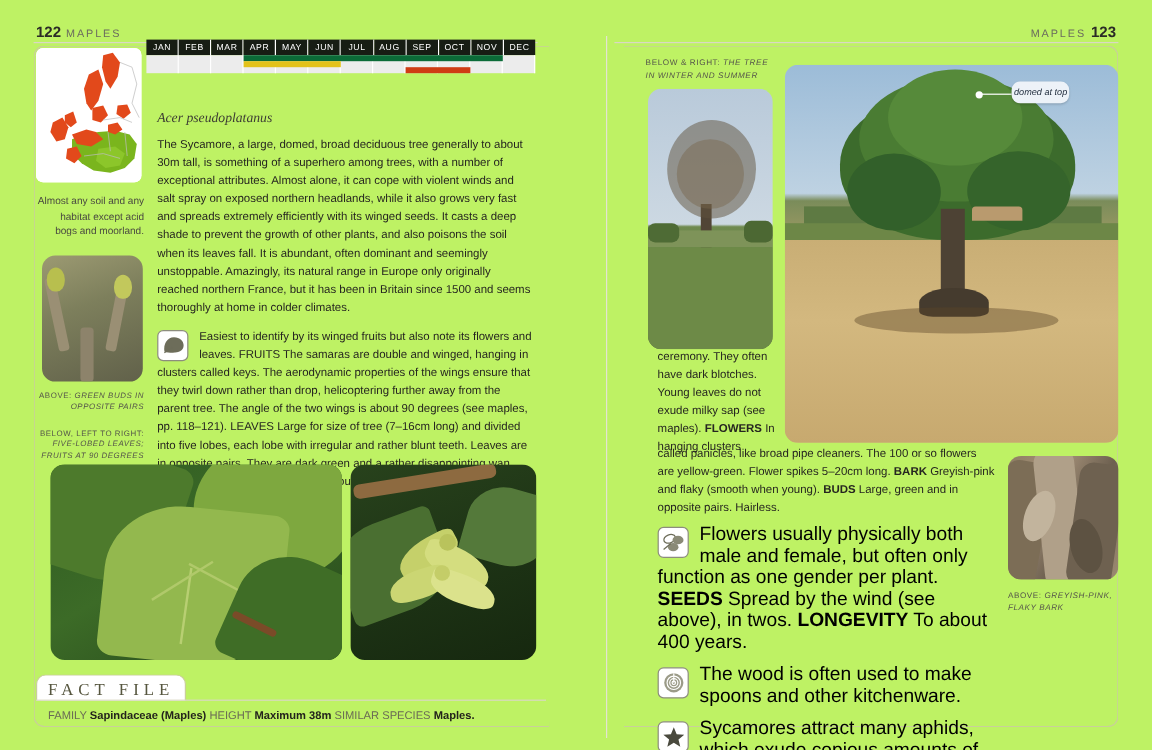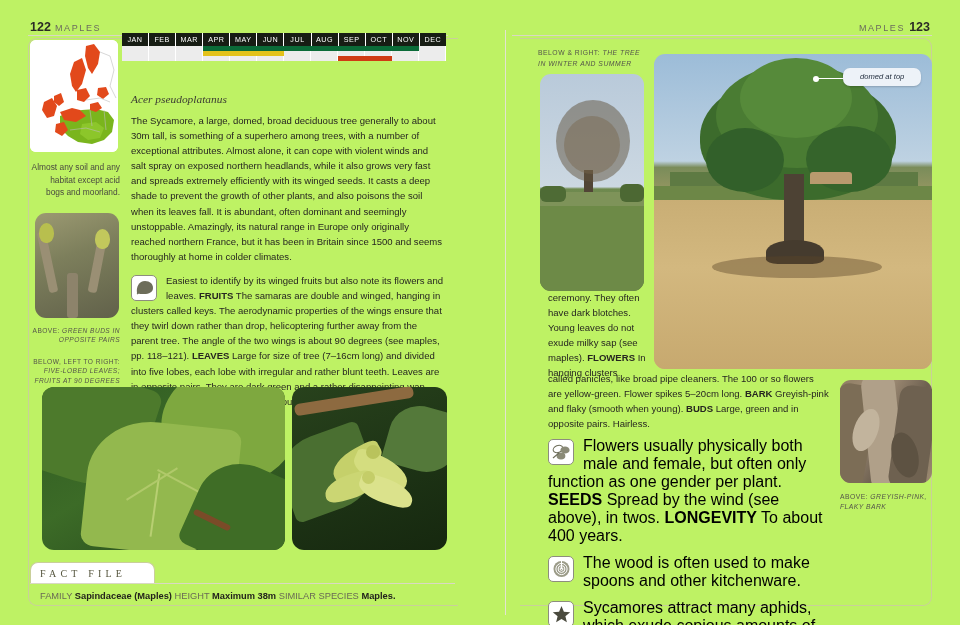--- a/index.html
+++ b/index.html
@@ -97,21 +97,21 @@
     position: absolute; left: 131px; top: 93px;
     font-size: 11.4px; font-style: italic; color: #3c3c33;
     font-family: "Liberation Serif", serif;
   }
 
   
   .body-text {
     position: absolute; font-size: 9.55px; line-height: 15.1px;
     color: #262620; text-align: left;
   }
-  .body-text b { font-weight: bold; }
+  .body-text b { font-weight: normal; }
   .intro { left: 131px; top: 113px; width: 312px; }
 
   .icon-para { position: relative; margin-top: 9px; }
   .icon-para .glyph {
     width: 26px; height: 26px; border: 1px solid #8d8d7e; border-radius: 5px;
     background: #ffffff; float: left; margin: 2px 9px 1px 0;
     display: flex; align-items: center; justify-content: center;
   }
 
   
@@ -129,21 +129,21 @@
     position: absolute; left: 30px; top: 562px; width: 425px; height: 44px;
   }
   .ff-tab {
     position:absolute; left:0; top:0; width:125px; height:22px;
     border:1px solid #c9cf9a; border-bottom:none;
     border-radius: 8px 8px 0 0; background:#fff;
   }
   .ff-rule { position:absolute; left:0; top:21px; width:425px; height:1px; background:#d9d8c4; }
   .ff-title {
     position: absolute; left: 40px; top: 568px;
-    font-family: "Liberation Serif", serif; font-size: 10px;
+    font-family: "Liberation Serif", serif; font-size: 14px;
     letter-spacing: 4.2px; color: #56563f;
   }
   .ff-body {
     position: absolute; left: 40px; top: 590px; width: 410px;
     font-size: 9.3px; color: #6a6a55; line-height: 13px;
   }
   .ff-body b { color: #23231c; }
 
   
   .cap-br {
@@ -166,21 +166,21 @@
     border-radius: 11px; overflow: hidden;
   }
   .cap-bark {
     position: absolute; left: 840px; top: 492px; width: 100px;
     font-size: 6.8px; line-height: 10.2px; letter-spacing: .45px;
     font-style: italic; color: #55554a;
   }
   .cap-bark .lead { font-style: normal; }
 
   .callout {
-    position: absolute; left: 843px; top: 68px; padding: 4px 17px;
+    position: absolute; left: 843px; top: 68px; padding: 4px 2px;
     background: #edf2f8; border-radius: 7px;
     font-size: 7.6px; line-height: 10px; font-style: italic;
     color: #1f2b3c; text-align: center; box-shadow: 0 1px 2px rgba(0,0,0,.18);
   }
   .callout-line {
     position: absolute; left: 817px; top: 78px; width: 26px; height: 1.4px;
     background: #ffffff;
   }
   .callout-dot {
     position: absolute; left: 813px; top: 75.5px; width: 6px; height: 6px;

